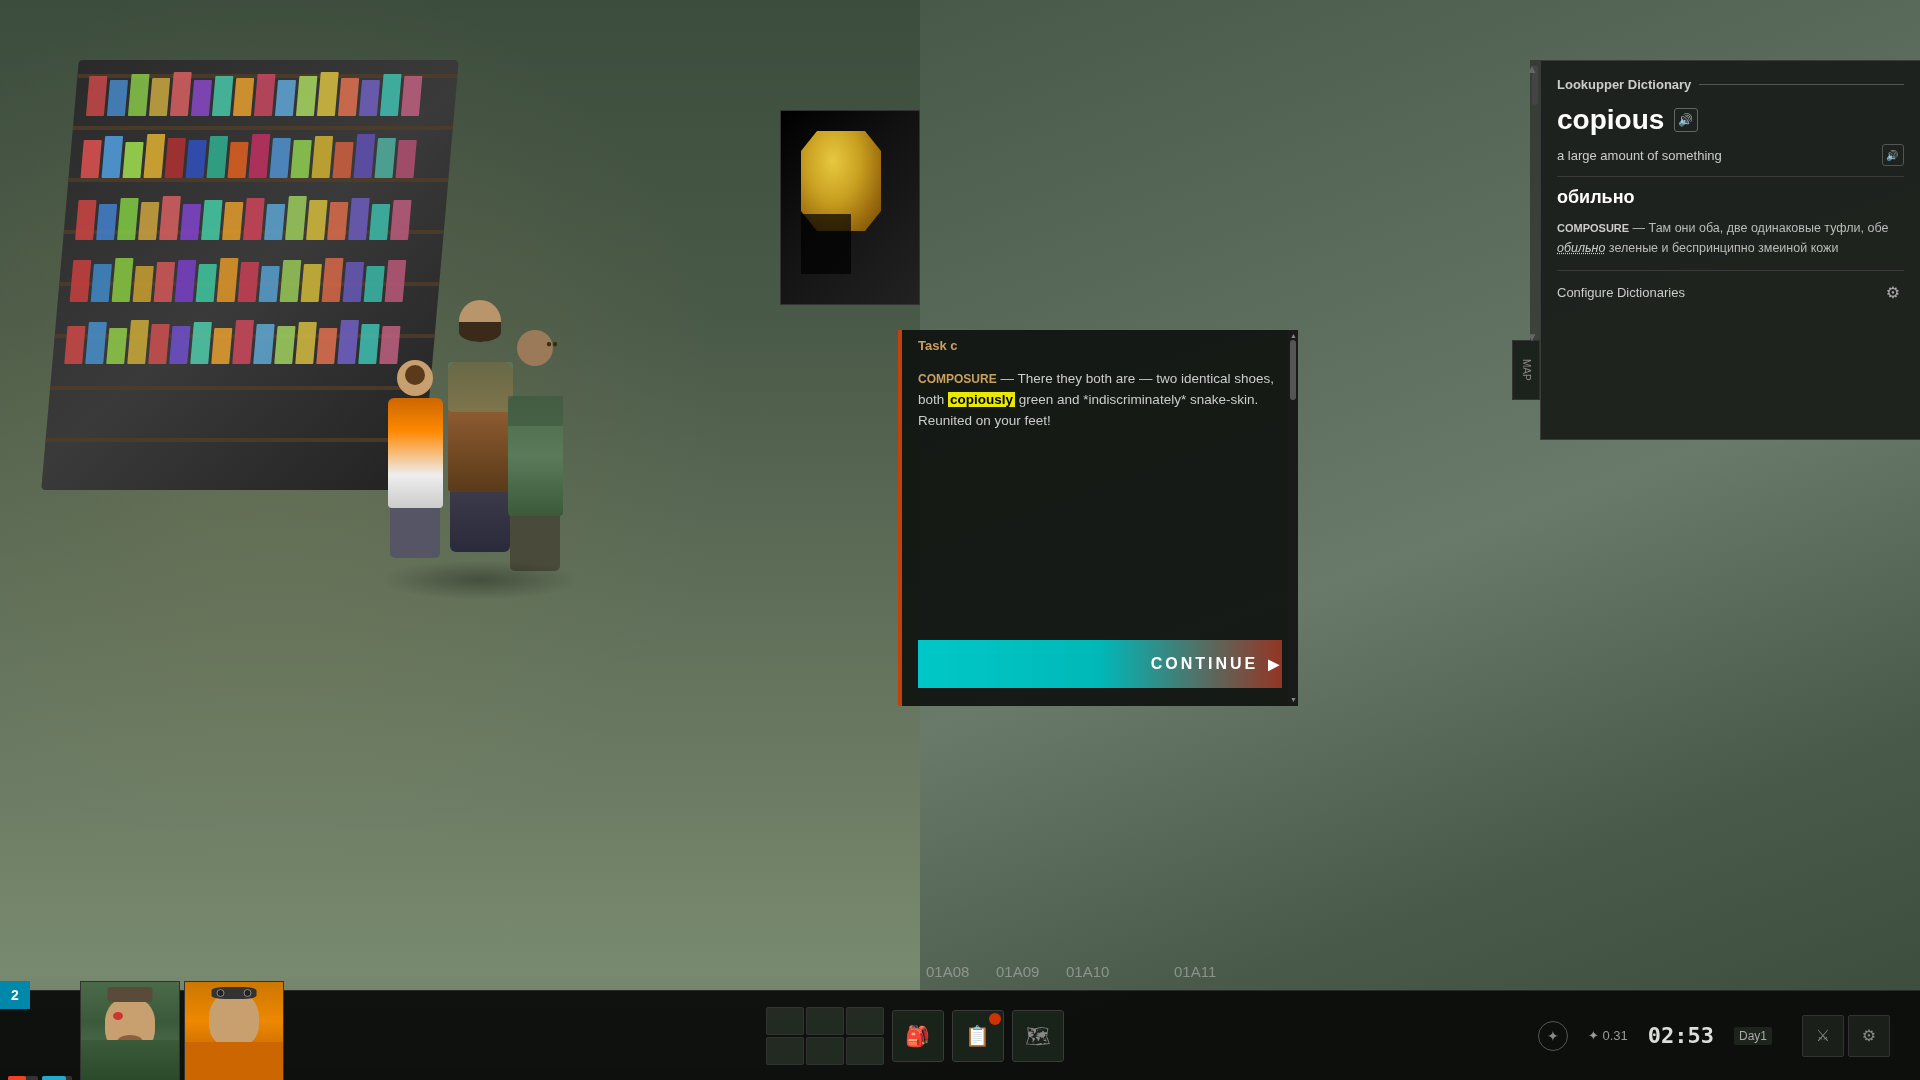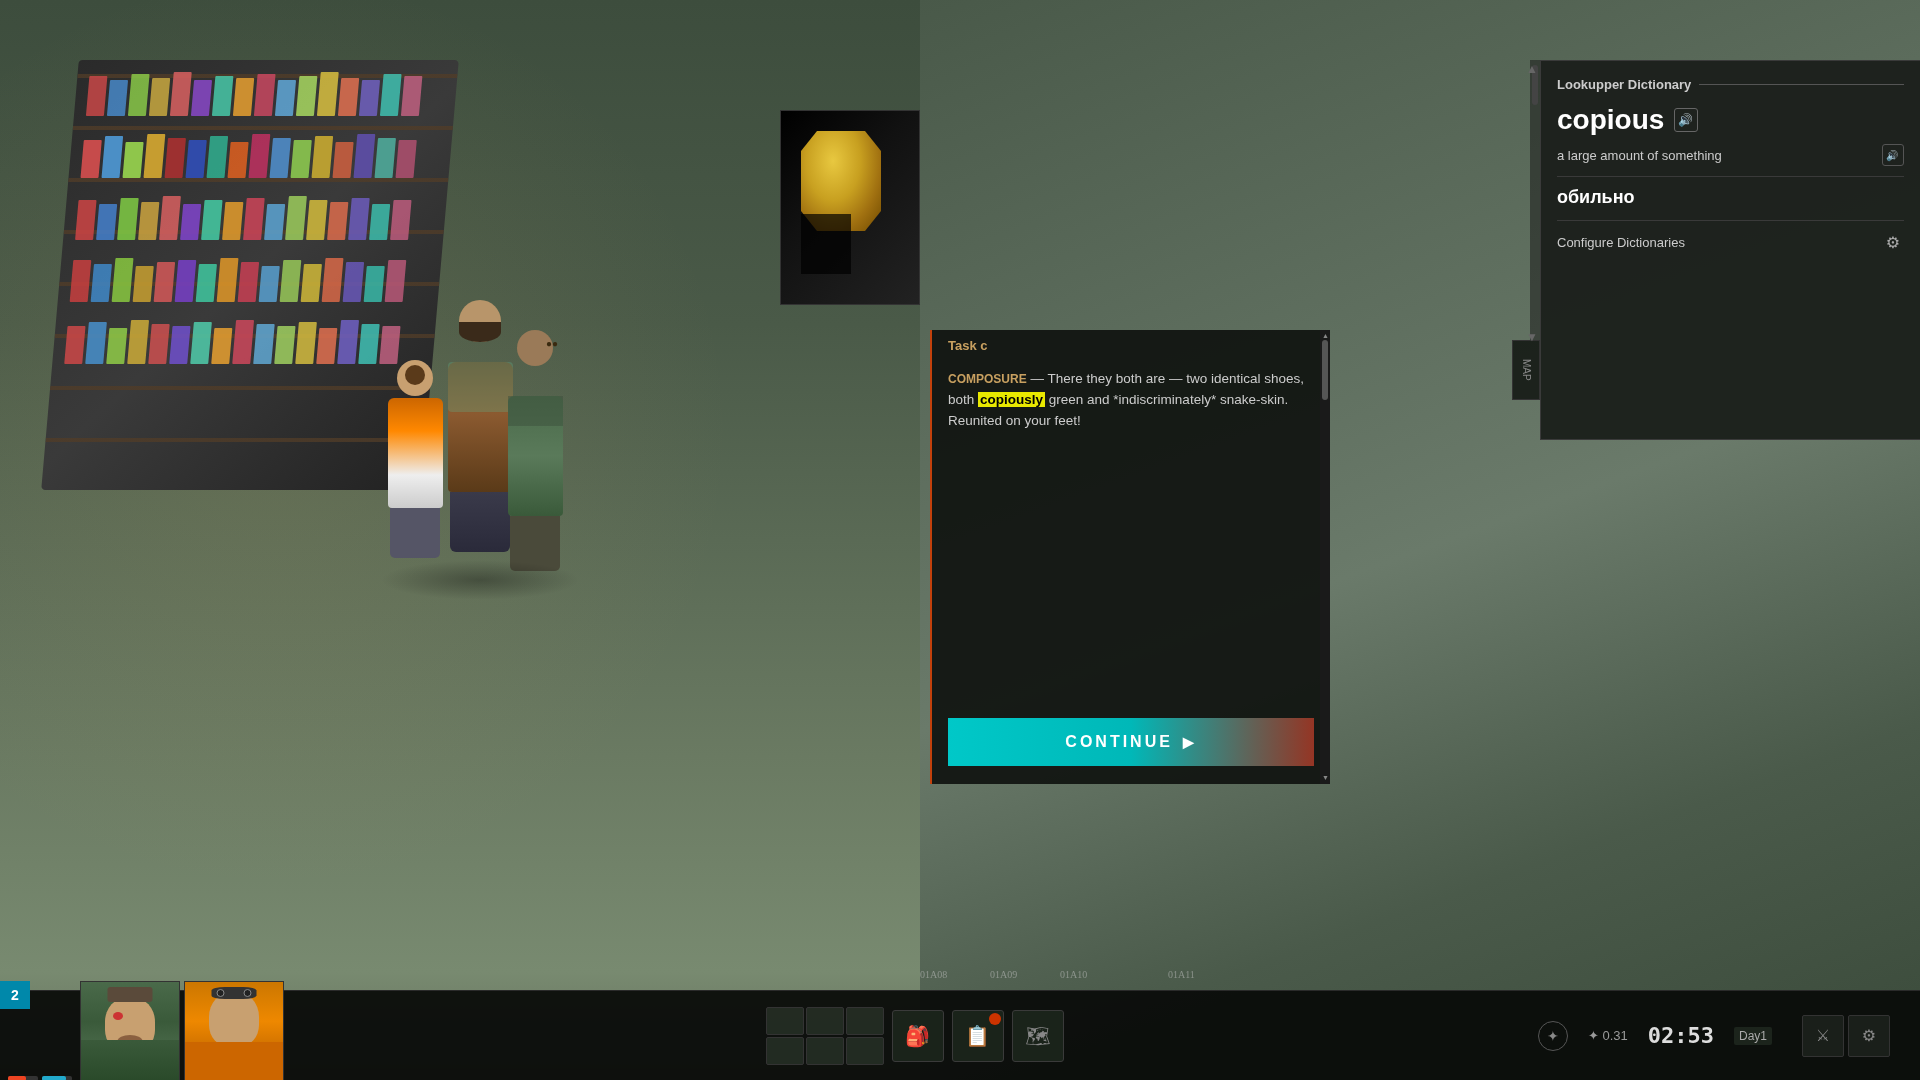--- a/index.html
+++ b/index.html
@@ -186,25 +186,25 @@
       width: 80px;
       height: 100px;
       background: radial-gradient(ellipse at 40% 30%, #e8c840 0%, #c8a020 40%, #a07010 70%, #704a00 100%);
       clip-path: polygon(20% 0%, 80% 0%, 100% 20%, 100% 80%, 80% 100%, 20% 100%, 0% 80%, 0% 20%);
     }
 
     
     #dialogue-area {
       position: absolute;
       top: 330px;
-      left: 930px;
+      left: 898px;
       width: 400px;
-      height: 454px;
+      height: 376px;
       background: rgba(15, 18, 15, 0.92);
-      border-left: 2px solid #c2410c;
+      border-left: 4px solid #c2410c;
     }
 
     .task-line {
       padding: 8px 16px;
       font-size: 13px;
       color: #c8a060;
       font-weight: bold;
     }
     .gained-line {
       padding: 4px 16px 8px;
@@ -243,21 +243,21 @@
       background: linear-gradient(90deg, #00c8c8 0%, #00b8b8 50%, rgba(180,60,40,0.8) 100%);
       border: none;
       color: #fff;
       font-size: 16px;
       font-weight: bold;
       letter-spacing: 3px;
       text-transform: uppercase;
       cursor: pointer;
       display: flex;
       align-items: center;
-      justify-content: center;
+      justify-content: flex-end;
       gap: 10px;
     }
     .continue-btn::after {
       content: '▶';
       font-size: 14px;
     }
 
     
     .dialogue-scrollbar {
       position: absolute;
@@ -623,23 +623,24 @@
       align-items: center;
       justify-content: center;
       cursor: pointer;
       color: #888;
       font-size: 16px;
     }
 
     
     .grid-coord {
       position: absolute;
-      font-size: 10px;
+      font-size: 15px;
       color: rgba(200,200,200,0.5);
-      font-family: Liberation Serif, serif;
+      font-family: Liberation Sans, sans-serif;
+      margin-left: 6px;
     }
 
     
     .right-scrollbar {
       position: absolute;
       right: 380px;
       top: 60px;
       width: 10px;
       height: 280px;
       background: rgba(20,20,20,0.5);
@@ -833,20 +834,23 @@
     <span>a large amount of something</span>
     <div class="dict-speaker-small">
       <span>🔊</span>
     </div>
   </div>
 
   <div class="dict-divider"></div>
 
   <div class="dict-translation">обильно</div>
 
+  <div class="dict-context">
+    <span class="dict-context-char">COMPOSURE</span><span> — Там они оба, две одинаковые туфли, обе </span><span class="dict-context-highlight">обильно</span><span> зеленые и беспринципно змеиной кожи</span>
+  </div>
 
   <div class="dict-divider2"></div>
 
   <div class="dict-configure-row">
     <span class="dict-configure-text">Configure Dictionaries</span>
     <div class="dict-gear-icon">
       <span>⚙</span>
     </div>
   </div>
 

